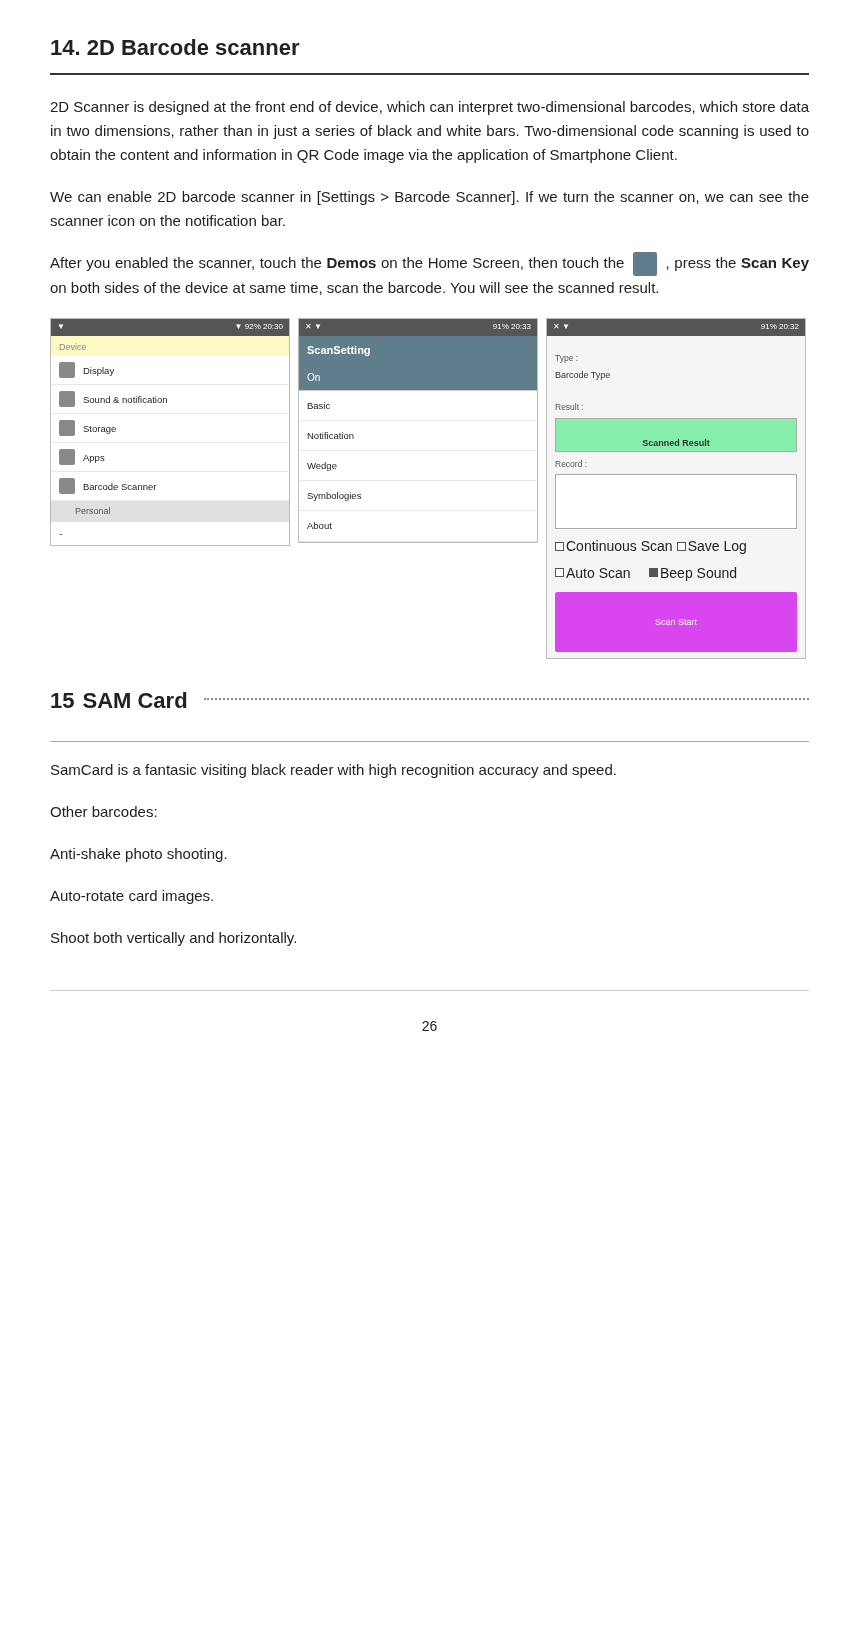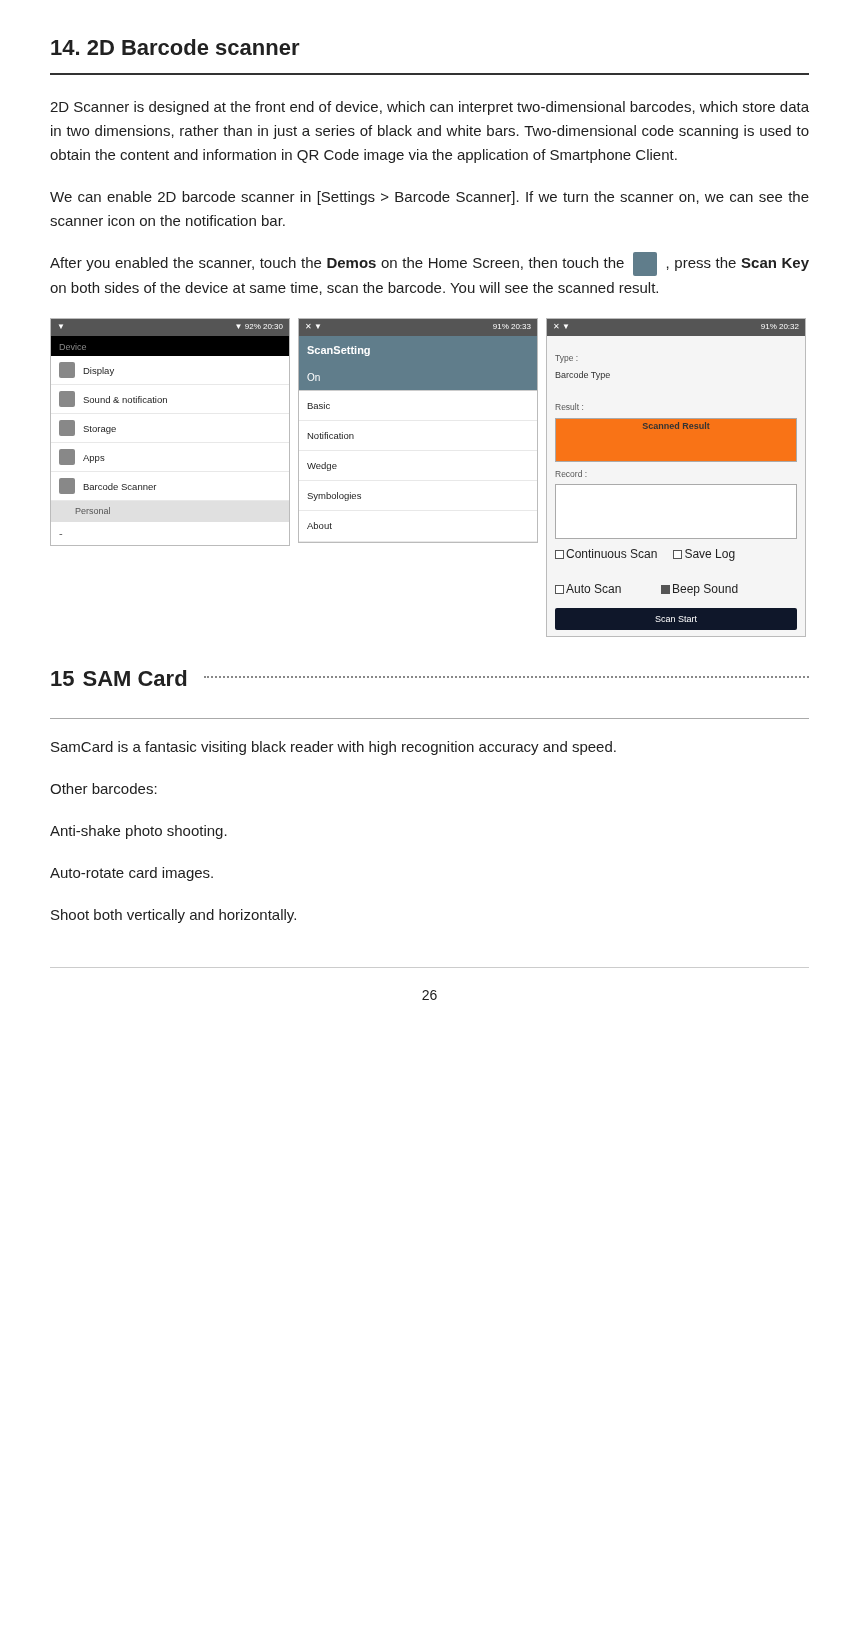--- a/index.html
+++ b/index.html
@@ -64,21 +64,21 @@
       font-weight: bold;
       padding: 6px 8px;
       display: flex;
       justify-content: space-between;
       align-items: center;
     }
     .ss-section-header {
       font-size: 9px;
       color: #888;
       padding: 4px 8px 2px 8px;
-      background: #000000;
+      background: #fef9c3;
     }
     .ss-item {
       display: flex;
       align-items: center;
       padding: 6px 8px;
       border-bottom: 1px solid #e8e8e8;
       font-size: 9.5px;
       background: #fff;
       gap: 8px;
     }
@@ -142,24 +142,24 @@
       padding: 16px 8px 1px 8px;
     }
     .ss-field-value {
       font-size: 9px;
       padding: 1px 8px 3px 8px;
       color: #333;
     }
     .ss-result-box {
       margin: 2px 8px;
       border: 1px solid #aaa;
-      background: #f97316;
-      height: 44px;
-      display: flex;
-      align-items: flex-start;
+      background: #86efac;
+      height: 34px;
+      display: flex;
+      align-items: flex-end;
       justify-content: center;
     }
     .ss-result-label {
       font-size: 9px;
       color: #333;
       font-weight: bold;
     }
     .ss-record-label {
       font-size: 8.5px;
       color: #555;
@@ -167,46 +167,46 @@
     }
     .ss-record-box {
       margin: 2px 8px;
       border: 1px solid #aaa;
       background: #fff;
       height: 55px;
     }
     .ss-checkboxes {
       display: flex;
       flex-wrap: wrap;
-      gap: 16px;
+      gap: 4px;
       padding: 4px 8px;
-      font-size: 12px;
+      font-size: 14px;
     }
     .ss-checkbox-item {
       display: flex;
       align-items: center;
       gap: 2px;
       min-width: 90px;
     }
     .ss-checkbox {
       width: 9px;
       height: 9px;
       border: 1px solid #555;
       background: #fff;
       flex-shrink: 0;
     }
     .ss-checkbox.checked {
       background: #555;
     }
     .ss-scan-btn {
       margin: 4px 8px 6px 8px;
-      background: #0f172a;
+      background: #d946ef;
       color: #fff;
       text-align: center;
-      padding: 4px;
+      padding: 23px;
       font-size: 9px;
       border-radius: 2px;
     }
 
     
     .section15-header {
       display: flex;
       align-items: center;
       gap: 8px;
       margin: 8px 0 16px 0;
@@ -238,21 +238,21 @@
       border-radius: 2px;
     }
 
     .bold-text { font-weight: bold; }
 
     .page-number {
       text-align: center;
       margin-top: 40px;
       font-size: 14px;
       border-top: 1px solid #ccc;
-      padding-top: 16px;
+      padding-top: 24px;
     }
   </style>
 </head>
 <body>
 
 <h1 class="page-title">14. 2D Barcode scanner</h1>
 
 <p class="section-body">2D Scanner is designed at the front end of device, which can interpret two-dimensional barcodes, which store data in two dimensions, rather than in just a series of black and white bars. Two-dimensional code scanning is used to obtain the content and information in QR Code image via the application of Smartphone Client.</p>
 
 <p class="section-body">We can enable 2D barcode scanner in [Settings &gt; Barcode Scanner]. If we turn the scanner on, we can see the scanner icon on the notification bar.</p>

